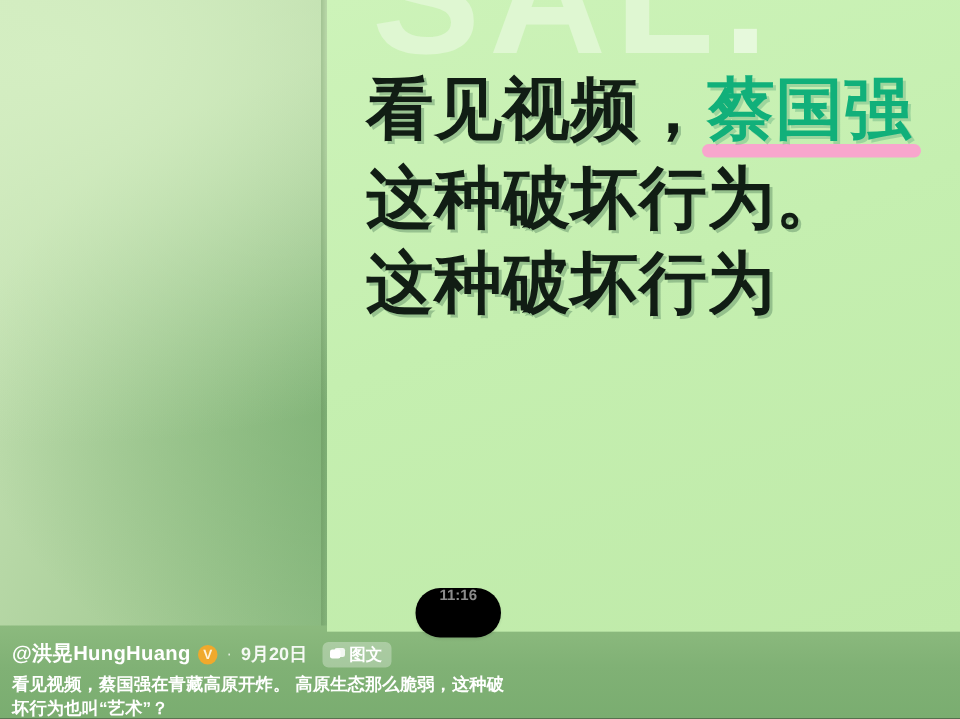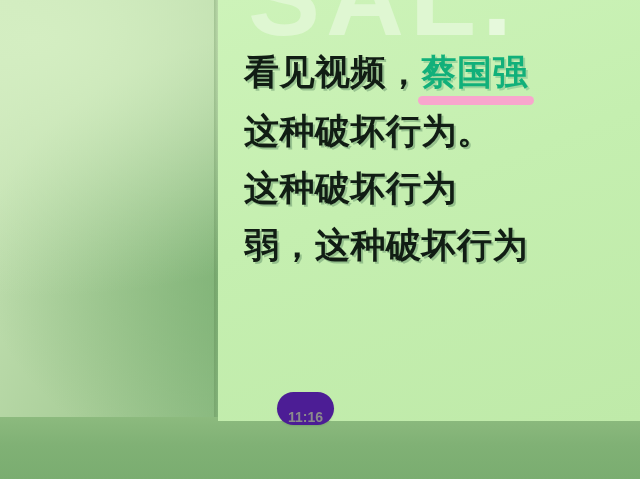--- a/index.html
+++ b/index.html
@@ -74,21 +74,21 @@
   .watermark .dot {
     color: #e6f9dc;
   }
 
   
   .headline {
     position: absolute;
     left: 26px;
     top: 44px;
     width: 380px;
-    font-size: 35px;
+    font-size: 45px;
     font-weight: 800;
     line-height: 57px;
     letter-spacing: 0.5px;
     color: #111d14;
     text-shadow: 2px 2px 0 rgba(26,77,52,0.28);
     font-family: "DejaVu Sans", "Liberation Sans", sans-serif;
   }
   .headline .ln { display: block; white-space: nowrap; }
 
   .hl {
@@ -113,26 +113,26 @@
   .hl > span { position: relative; z-index: 2; }
 
   
   .time-pill {
     position: absolute;
     left: 277px;
     top: 392px;
     width: 57px;
     height: 33px;
     border-radius: 17px;
-    background: #4c1d95;
+    background: #000000;
     display: flex;
-    align-items: flex-end;
+    align-items: flex-start;
     justify-content: center;
     color: #8b8b8b;
-    font-size: 14px;
+    font-size: 10px;
     font-weight: 700;
     box-shadow: 0 1px 2px rgba(0,0,0,0.10);
   }
 
   
   .meta {
     position: absolute;
     left: 0; right: 0; bottom: 0;
     height: 58px;
     padding: 5px 8px 0 8px;
@@ -224,22 +224,37 @@
     <div class="card-wash"></div>
 
     <div class="watermark">
       <span>SAL</span><span class="dot">.</span>
     </div>
 
     <div class="headline">
       <span class="ln"><span>看见视频，</span><span class="hl"><span>蔡国强</span></span></span>
       <span class="ln">这种破坏行为。</span>
       <span class="ln">这种破坏行为</span>
-      <span class="ln">弱，这种破坏行为</span>
     </div>
   </div>
 
   <div class="time-pill">
     <span>11:16</span>
   </div>
 
+  <div class="meta">
+    <div class="meta-row">
+      <span class="author">@洪晃HungHuang</span>
+      <span class="verified">V</span>
+      <span class="dot-sep">·</span>
+      <span class="date">9月20日</span>
+      <span class="tag">
+        <span class="tag-ico">
+            <i class="a"></i>
+            <i class="b"></i>
+          </span>
+        <span>图文</span>
+      </span>
+    </div>
+    <div class="caption">看见视频，蔡国强在青藏高原开炸。 高原生态那么脆弱，这种破坏行为也叫“艺术”？</div>
+  </div>
 
 </div>
 
 </body></html>

